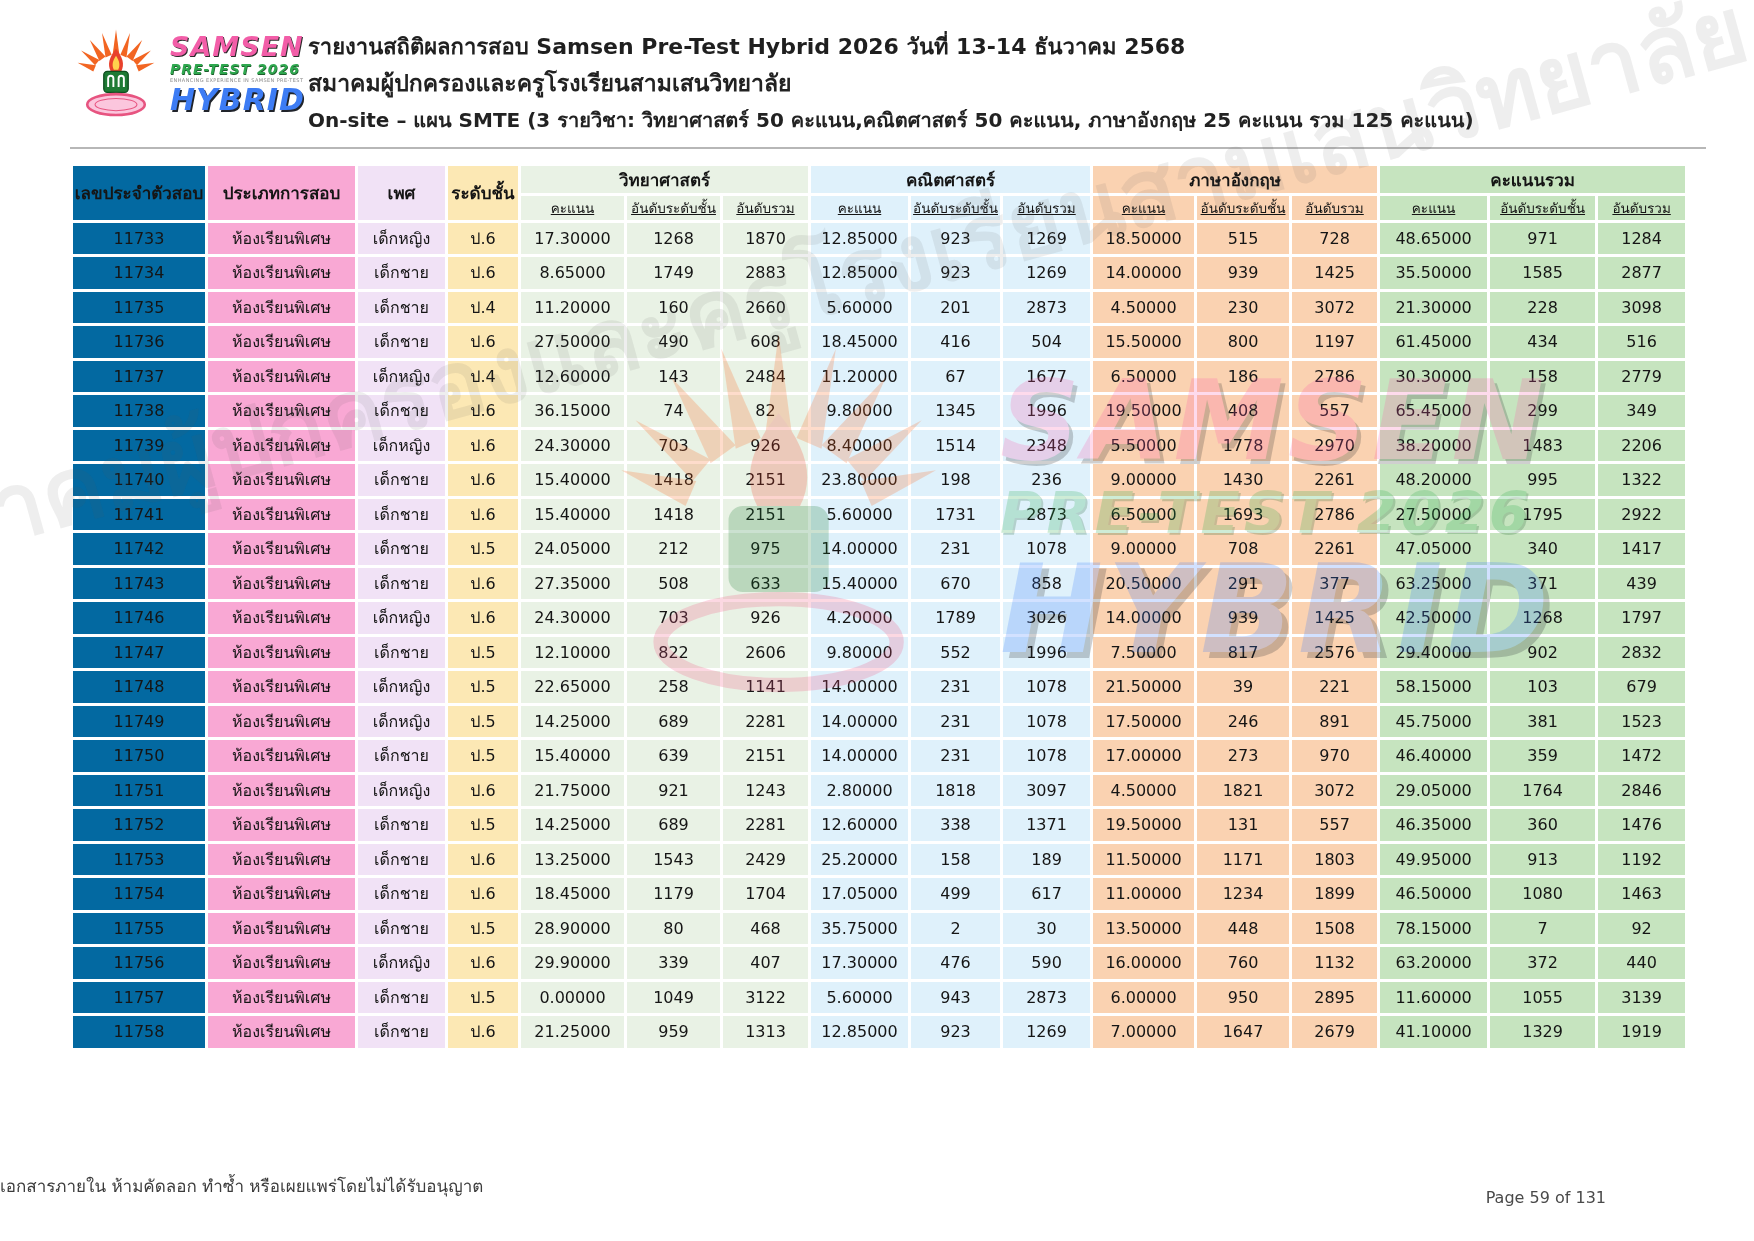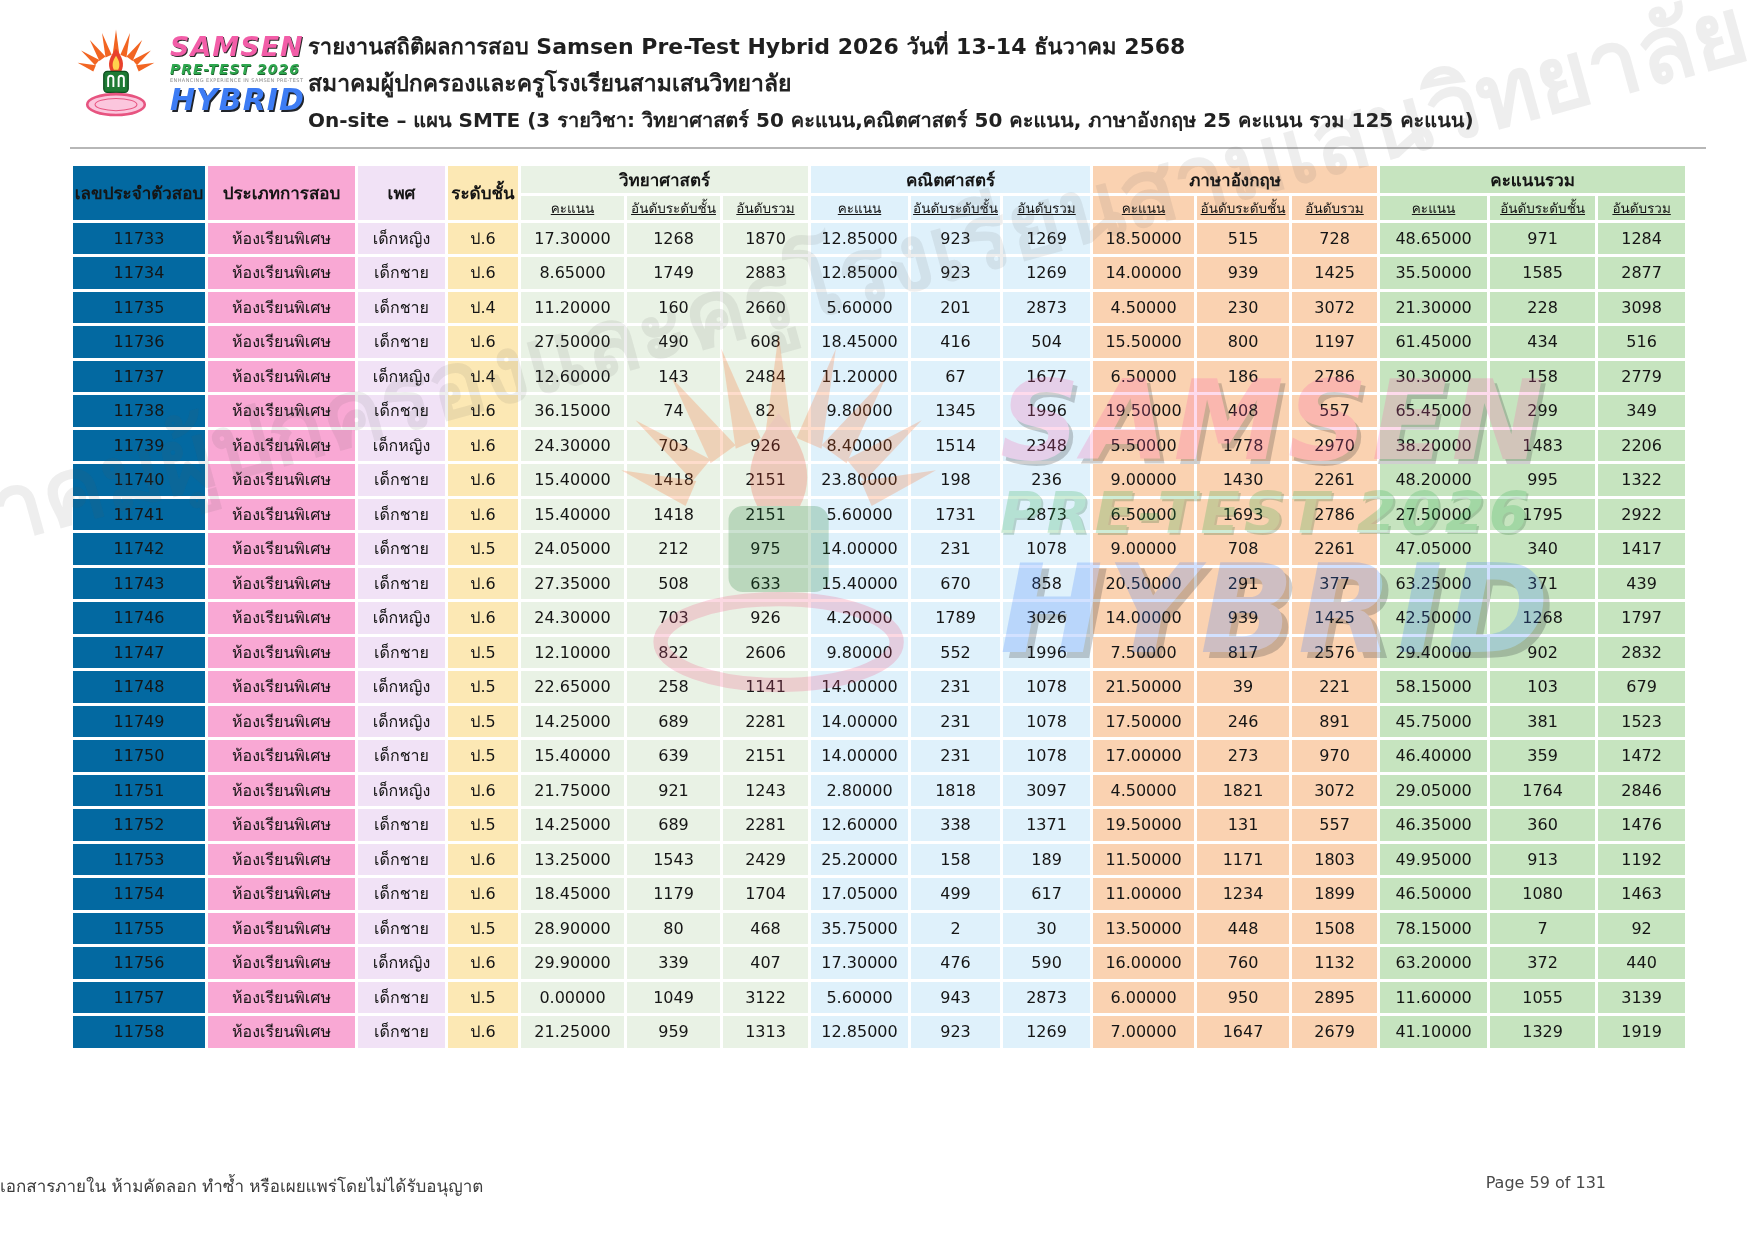--- a/index.html
+++ b/index.html
@@ -41,21 +41,21 @@
   .c-sex  { background:#f1e2f6; }
   .c-level{ background:#fce8b4; }
   .g-sci  { background:#e9f2e5; }
   .g-math { background:#dff1fb; }
   .g-eng  { background:#fad2b1; }
   .g-tot  { background:#c6e4bf; }
 
   
   .footer { position:absolute; left:0; right:0; top:1172px; height:40px; z-index:2; }
   .footer .note { position:absolute; left:0; right:0; text-align:left; font-size:17px; color:#3c3c3c; }
-  .footer .page-no { position:absolute; right:148px; top:1px; font-size:16px; color:#4a4a4a;margin-left:28px; }
+  .footer .page-no { position:absolute; right:148px; top:16px; font-size:16px; color:#4a4a4a;margin-left:28px; }
 
   
   .wm-diагonal, .wm-diagonal {
     position:absolute; left:-120px; top:470px; z-index:5; pointer-events:none;
     font-size:92px; font-weight:bold; color:rgba(90,90,90,0.10);
     white-space:nowrap; transform:rotate(-15.5deg); transform-origin:0 50%;
   }
   .wm-logo-layer {
     position:absolute; left:590px; top:320px; z-index:5; pointer-events:none;
     opacity:0.22; transform:scale(4.1); transform-origin:top left;

